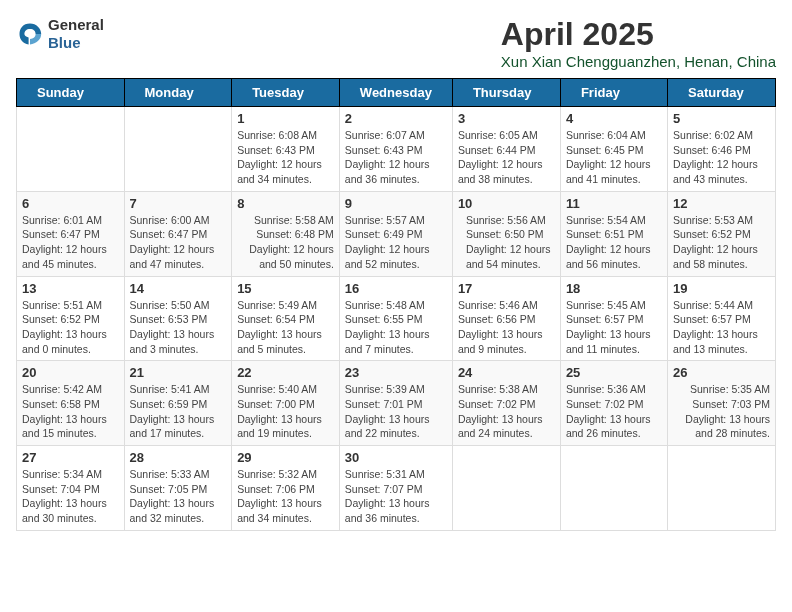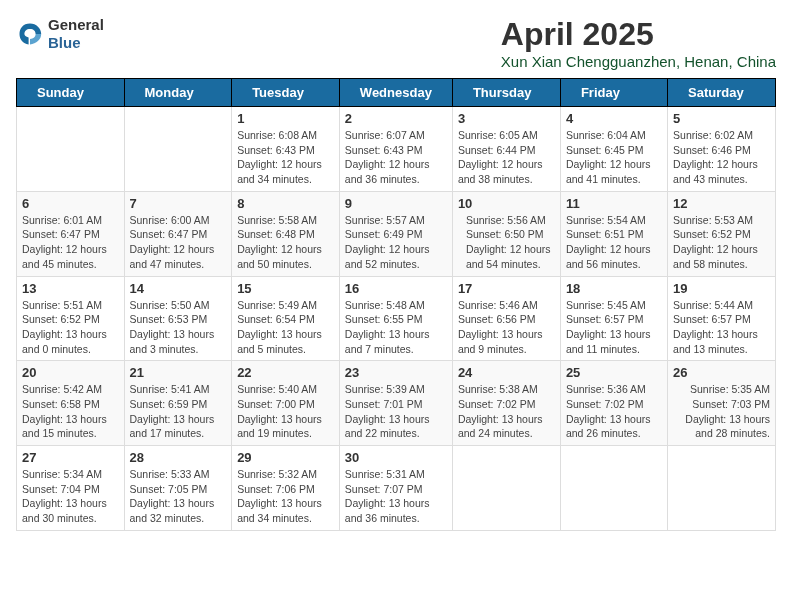--- a/index.html
+++ b/index.html
@@ -168,21 +168,21 @@
         </td>
         <td>
           <span class="day-number">7</span>
           <div class="day-info" style="white-space: pre-line;">Sunrise: 6:00 AM
 Sunset: 6:47 PM
 Daylight: 12 hours
 and 47 minutes.</div>
         </td>
         <td>
           <span class="day-number">8</span>
-          <div class="day-info" style="white-space: pre-line;">Sunrise: 5:58 AM
+          <div class="day-info" style="white-space: pre-line; text-align: right;">Sunrise: 5:58 AM
 Sunset: 6:48 PM
 Daylight: 12 hours
 and 50 minutes.</div>
         </td>
         <td>
           <span class="day-number">9</span>
           <div class="day-info" style="white-space: pre-line;">Sunrise: 5:57 AM
 Sunset: 6:49 PM
 Daylight: 12 hours
 and 52 minutes.</div>

